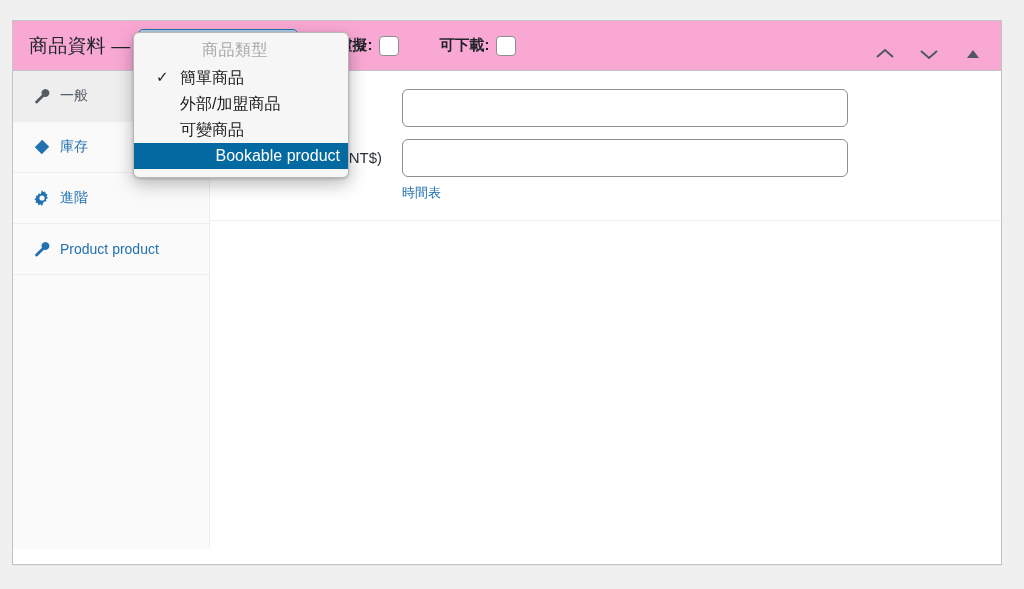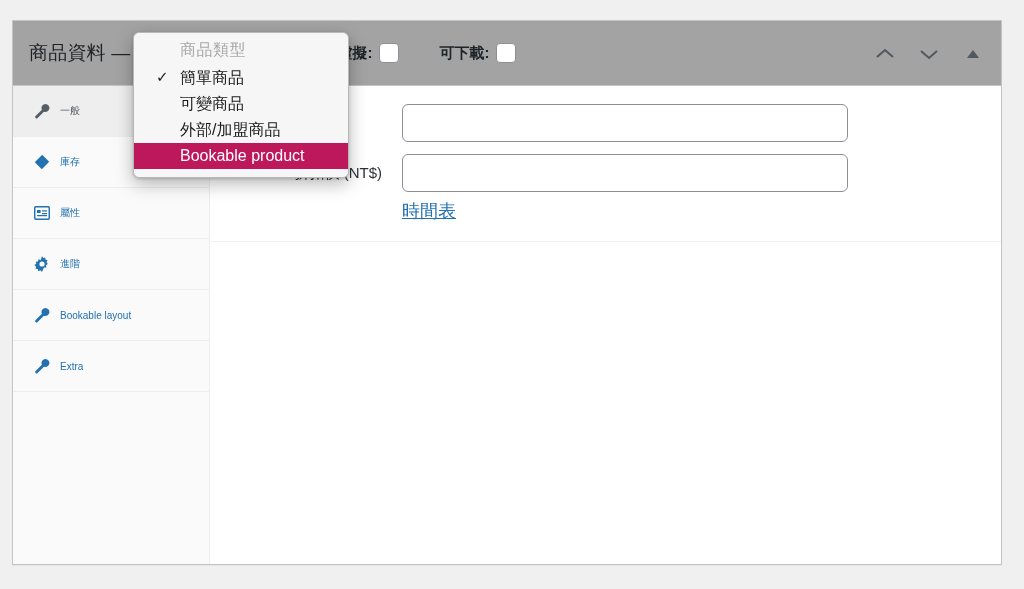--- a/index.html
+++ b/index.html
@@ -24,27 +24,27 @@
     height: 545px;
     background: #ffffff;
     border: 1px solid #c3c4c7;
     box-sizing: border-box;
     box-shadow: 0 1px 1px rgba(0,0,0,0.04);
   }
 
   
   .panel-header {
     position: relative;
-    height: 65px;
+    height: 50px;
     border-bottom: 1px solid #c3c4c7;
     box-sizing: border-box;
     display: flex;
     align-items: center;
     padding: 0 16px;
-    background: #a3a3a3;
+    background: #f9a8d4;
   }
   .panel-title {
     font-size: 19px;
     color: #1d2327;
     font-weight: 400;
     letter-spacing: 0.2px;
     white-space: nowrap;
   }
   .type-select-wrap {
     position: relative;
@@ -136,21 +136,21 @@
     list-style: none;
   }
   .tab-item {
     display: flex;
     align-items: center;
     gap: 10px;
     height: 51px;
     padding: 0 0 0 20px;
     box-sizing: border-box;
     border-bottom: 1px solid #eeeeee;
-    font-size: 10px;
+    font-size: 14px;
     color: #2271b1;
     cursor: pointer;
     white-space: nowrap;
   }
   .tab-item.active {
     background: #eeeeee;
     color: #555d66;
     font-weight: 400;
   }
   .tab-item .tab-icon {
@@ -203,23 +203,22 @@
   }
   .sale-schedule {
     display: flex;
     padding: 1px 0 8px 0;
   }
   .sale-schedule .spacer {
     width: 192px;
     flex: 0 0 192px;
   }
   .sale-link {
-    font-size: 18px;
+    font-size: 13px;
     color: #2271b1;
-    text-decoration: underline;
     cursor: pointer;
   }
   .empty-group {
     height: 280px;
   }
 
   
   #type-dropdown {
     position: absolute;
     left: 120px;
@@ -230,36 +229,37 @@
     border-radius: 6px;
     box-shadow: 0 6px 18px rgba(0,0,0,0.28), 0 1px 3px rgba(0,0,0,0.18);
     padding: 4px 0 4px 0;
     box-sizing: border-box;
     z-index: 50;
     overflow: hidden;
   }
   .dd-header {
     font-size: 16px;
     color: #a8a8a8;
-    padding: 3px 0 4px 46px;
+    padding: 3px 0 4px 68px;
     white-space: nowrap;
     letter-spacing: 0.5px;
   }
   .dd-item {
     position: relative;
     font-size: 16px;
     color: #1a1a1a;
     padding: 1px 8px 2px 46px;
     line-height: 23px;
     white-space: nowrap;
     cursor: default;
   }
   .dd-item.selected-row {
-    background: #be185d;
+    background: #0369a1;
     color: #ffffff;
+    text-align: right;
   }
   .dd-check {
     position: absolute;
     left: 22px;
     top: 0;
     line-height: 23px;
     font-size: 15px;
     color: #1a1a1a;
   }
   .dd-bottom-pad {
@@ -333,54 +333,34 @@
       <li class="tab-item">
         <span class="tab-icon">
           <svg width="16" height="16" viewBox="0 0 16 16">
               <path d="M8.2 0.8 L15.2 7.8 L7.8 15.2 L0.8 8.2 Z" fill="currentColor"></path>
             </svg>
         </span>
         <span>庫存</span>
       </li>
       <li class="tab-item">
         <span class="tab-icon">
-          <svg width="16" height="14" viewBox="0 0 16 14">
-              <rect x="0.7" y="0.7" width="14.6" height="12.6" rx="1.6" fill="none" stroke="currentColor" stroke-width="1.5"></rect>
-              <rect x="3" y="4" width="3.6" height="3" fill="currentColor"></rect>
-              <rect x="8" y="4.3" width="5" height="1.2" fill="currentColor"></rect>
-              <rect x="8" y="7" width="5" height="1.2" fill="currentColor"></rect>
-              <rect x="3" y="9" width="10" height="1.2" fill="currentColor"></rect>
-            </svg>
-        </span>
-        <span>屬性</span>
-      </li>
-      <li class="tab-item">
-        <span class="tab-icon">
           <svg width="16" height="16" viewBox="0 0 16 16">
               <path d="M8 0l1.1 1.9 2.1-.5.3 2.2 2.1.8-1.1 1.9 1.4 1.7-1.9 1.2.3 2.2-2.2.1L9 13.6 8 15.9l-1.6-1.6-2 .9-.7-2.1-2.2-.3.6-2.1L.4 9l1.9-1.2-.6-2.1 2.2-.3.7-2.1 2 .9z" fill="currentColor"></path>
               <circle cx="8" cy="8" r="2.6" fill="#fafafa"></circle>
             </svg>
         </span>
         <span>進階</span>
       </li>
       <li class="tab-item">
         <span class="tab-icon">
           <svg width="16" height="16" viewBox="0 0 16 16">
               <path d="M11.5 1a4 4 0 0 0-3.6 5.7L1.6 13a1.4 1.4 0 0 0 2 2l6.3-6.3A4 4 0 1 0 11.5 1z" fill="currentColor"></path>
             </svg>
         </span>
-        <span>Bookable layout</span>
-      </li>
-      <li class="tab-item">
-        <span class="tab-icon">
-          <svg width="16" height="16" viewBox="0 0 16 16">
-              <path d="M11.5 1a4 4 0 0 0-3.6 5.7L1.6 13a1.4 1.4 0 0 0 2 2l6.3-6.3A4 4 0 1 0 11.5 1z" fill="currentColor"></path>
-            </svg>
-        </span>
-        <span>Extra</span>
+        <span>Product product</span>
       </li>
     </ul>
 
     <div class="tab-content">
       <div class="options-group">
 
         <div class="form-row">
           <span class="field-label"></span>
           <input class="field-input" type="text" value="" style="">
         </div>
@@ -403,25 +383,25 @@
   <div id="type-dropdown">
     <div class="dd-header">商品類型</div>
 
     <div class="dd-item">
       <span class="dd-check">✓</span>
       <span>簡單商品</span>
     </div>
 
 
     <div class="dd-item">
+      <span>外部/加盟商品</span>
+    </div>
+
+    <div class="dd-item">
       <span>可變商品</span>
-    </div>
-
-    <div class="dd-item">
-      <span>外部/加盟商品</span>
     </div>
 
     <div class="dd-item selected-row">
       <span>Bookable product</span>
     </div>
 
     <div class="dd-bottom-pad"></div>
   </div>
 
 </div>

